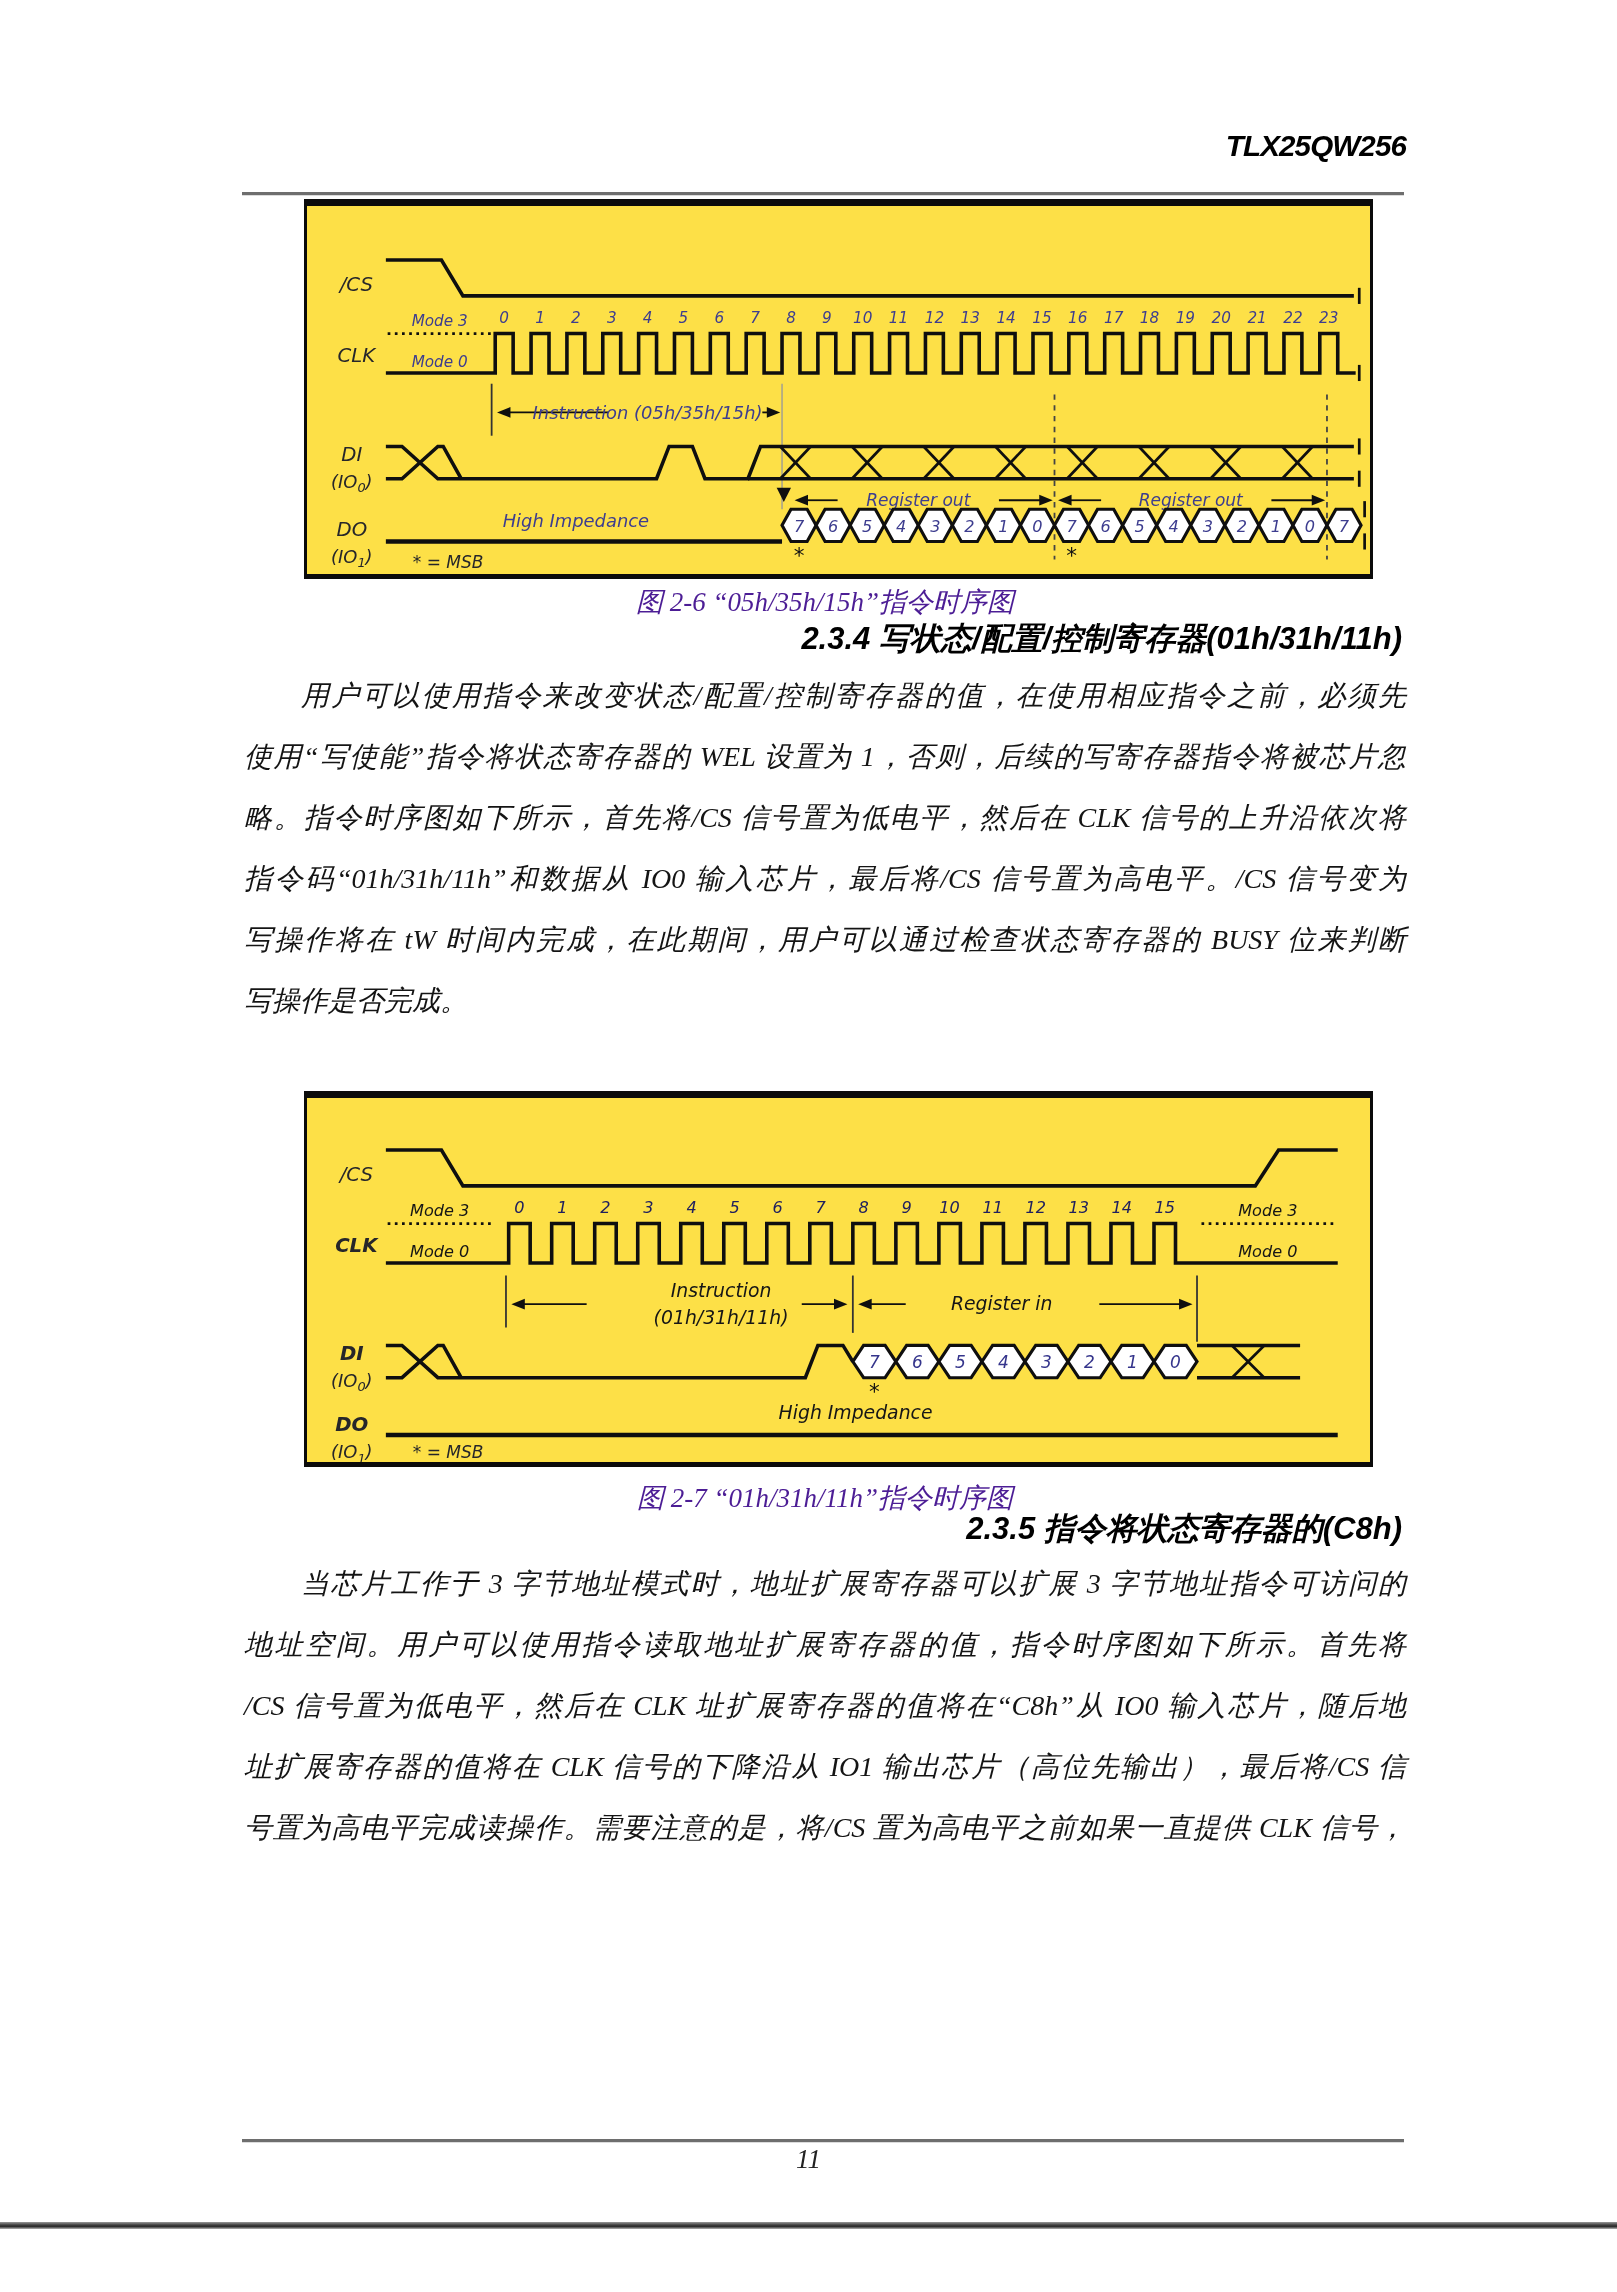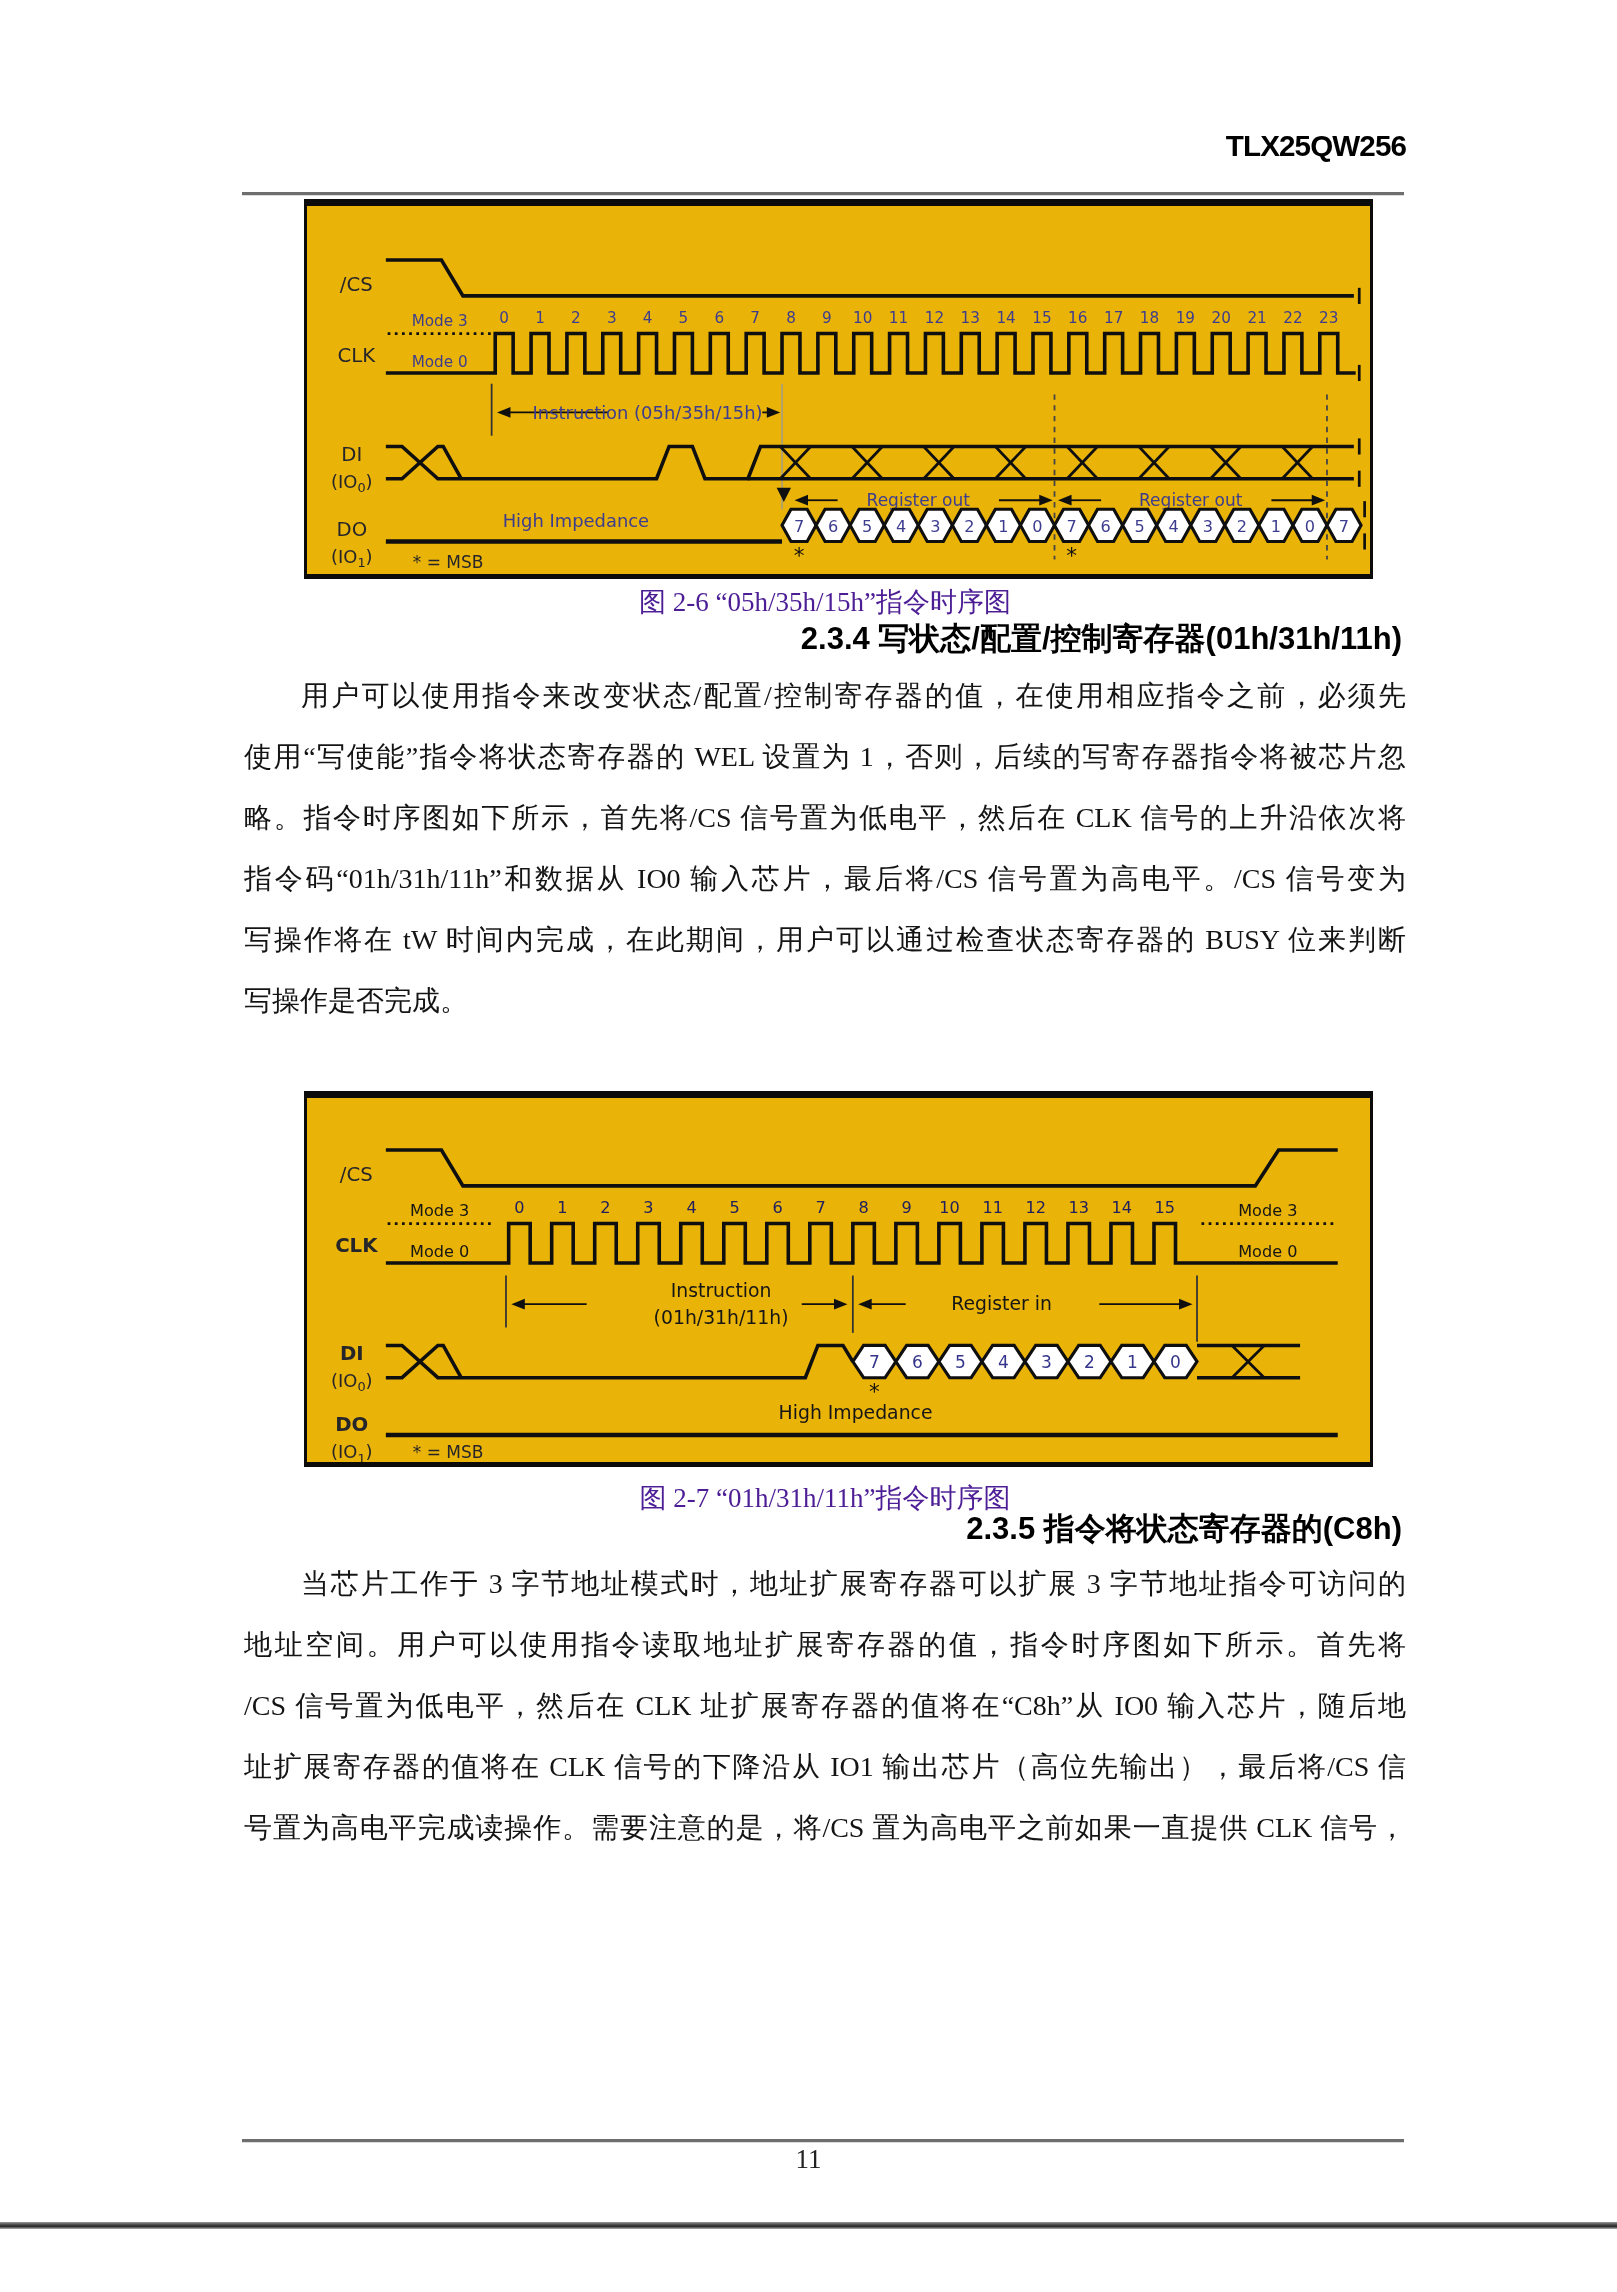--- a/index.html
+++ b/index.html
@@ -1,25 +1,25 @@
 <!DOCTYPE html>
 <html style="font-size:14.3px"><head>
 <meta charset="utf-8">
 <style>
   html,body{margin:0;padding:0;background:#ffffff;}
   .page{position:relative;width:1617px;height:2293px;background:#fff;overflow:hidden;
-        font-family:"Liberation Serif",serif;color:#1a1a1a;}
+        font-family:"Liberation Serif",serif;color:#1a1a1a;font-style:italic;}
   .header-title{position:absolute;top:129px;left:1048px;width:358px;text-align:right;
         font-family:"Liberation Sans",sans-serif;font-weight:bold;font-size:29.6px;
         letter-spacing:-0.9px;color:#000;}
   .hrule{position:absolute;left:242px;width:1162px;height:2.7px;background:#6e6e6e;
         border-bottom:1.8px solid #dcdcdc;}
   .hrule-top{top:192px;}
   .hrule-bottom{top:2139px;}
-  .fig{position:absolute;left:304px;width:1069px;background:#eab308;box-sizing:border-box;
+  .fig{position:absolute;left:304px;width:1069px;background:#fde047;box-sizing:border-box;
         border:3.6px solid #0b0b0b;border-top-width:7.2px;border-bottom-width:5.4px;}
   #fig1{top:199px;height:380px;}
   #fig2{top:1091px;height:376px;}
   .fig svg{display:block;width:100%;height:100%;}
   .caption{position:absolute;left:244px;width:1162px;text-align:center;font-size:27px;color:#4c1d95;}
   #caption1{top:584px;}
   #caption2{top:1480px;}
   .sec-heading{position:absolute;left:238px;width:1164px;
         font-family:"Liberation Sans",sans-serif;font-weight:bold;font-size:31px;color:#000;text-align:right;}
   #heading1{top:618px;}

